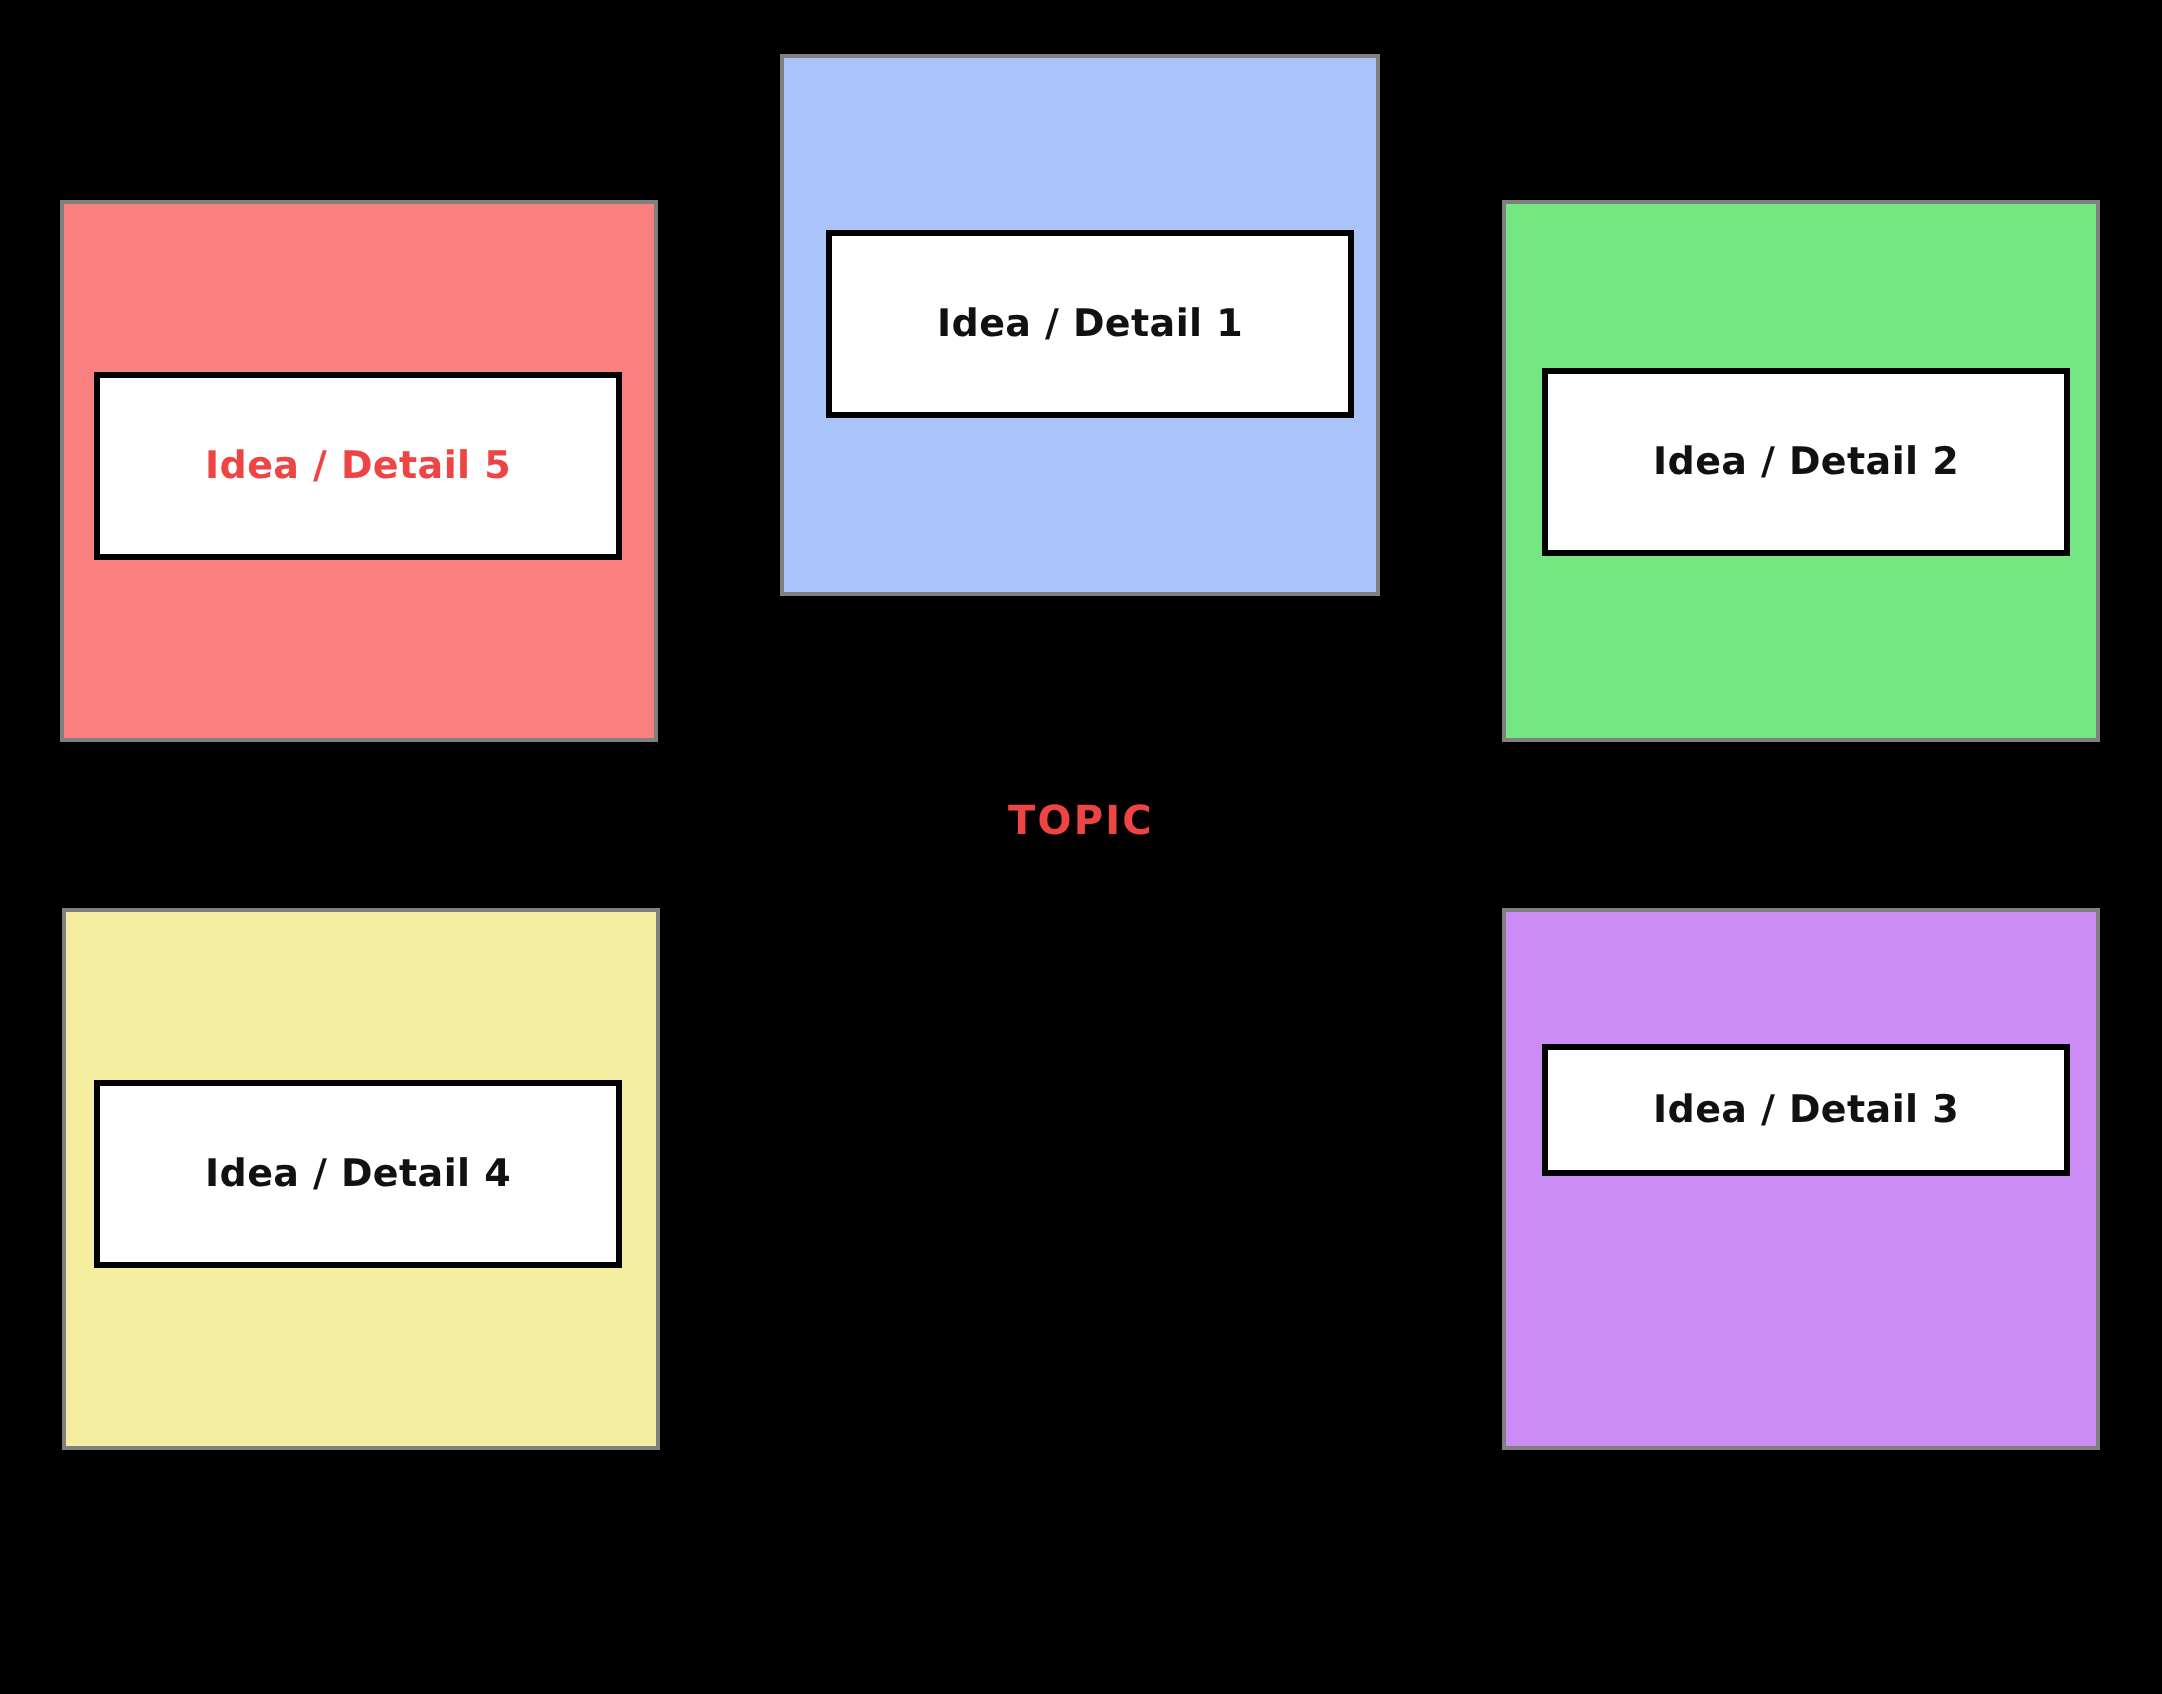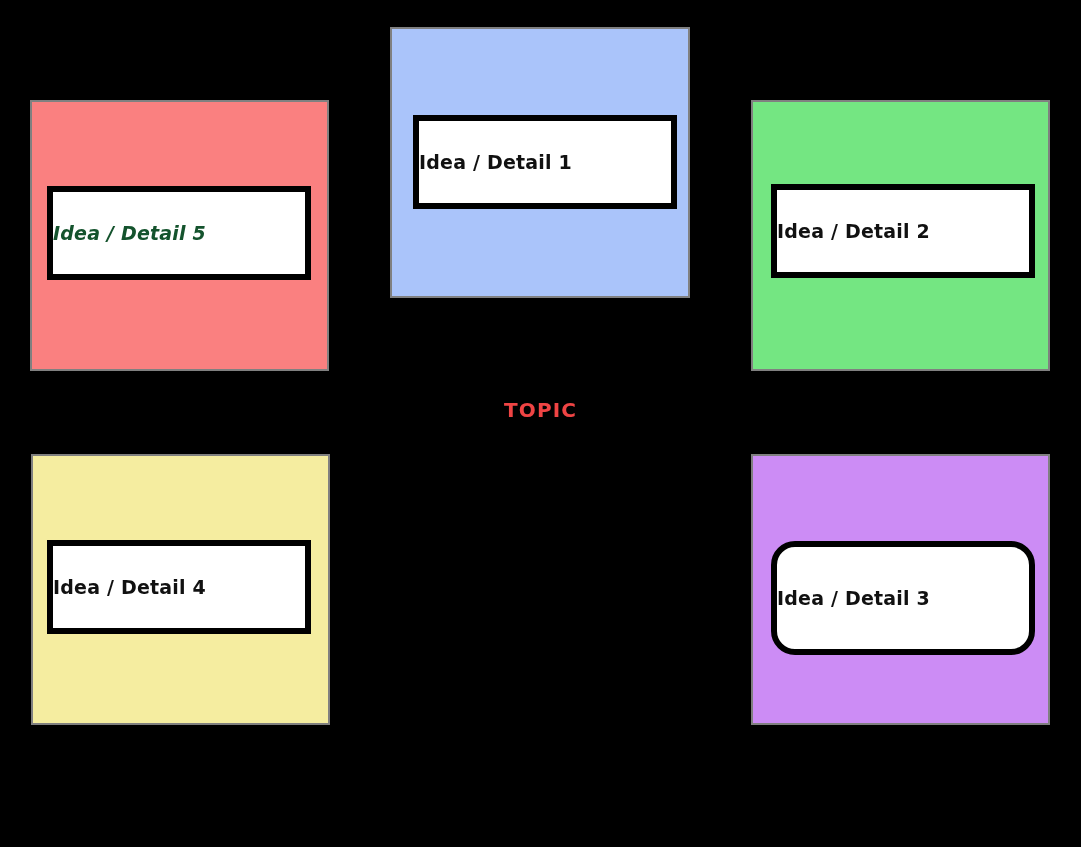--- a/index.html
+++ b/index.html
@@ -31,24 +31,24 @@
     display: flex;
     align-items: center;
     justify-content: center;
   }
 
   
   .inner-box {
     position: absolute;
     box-sizing: border-box;
     background: #ffffff;
-    border: 6px solid #14b8a6;
+    border: 3px solid #14b8a6;
     display: flex;
     align-items: center;
-    justify-content: flex-start;
+    justify-content: center;
   }
 
   .inner-label {
     color: #111111;
     font-size: 19px;
     font-weight: bold;
     letter-spacing: 0.2px;
     white-space: nowrap;
     font-family: "DejaVu Sans", "Liberation Sans", sans-serif;
   }
@@ -69,21 +69,21 @@
 
   
   
   #card-1      { left: 390px; top: 27px;  width: 300px; height: 271px; }
   #inner-1     { left: 413px; top: 115px; width: 264px; height: 94px;  }
   
   #card-2      { left: 751px; top: 100px; width: 299px; height: 271px; }
   #inner-2     { left: 771px; top: 184px; width: 264px; height: 94px;  }
   
   #card-3      { left: 751px; top: 454px; width: 299px; height: 271px; }
-  #inner-3     { left: 771px; top: 541px; width: 264px; height: 114px; border-radius: 24px;  }
+  #inner-3     { left: 771px; top: 522px; width: 264px; height: 66px;  }
   
   #card-4      { left: 31px;  top: 454px; width: 299px; height: 271px; }
   #inner-4     { left: 47px;  top: 540px; width: 264px; height: 94px;  }
   
   #card-5      { left: 30px;  top: 100px; width: 299px; height: 271px; }
   #inner-5     { left: 47px;  top: 186px; width: 264px; height: 94px;  }
 </style>
 </head>
 <body>
 
@@ -104,18 +104,18 @@
     <span class="inner-label" style="color: rgb(17, 17, 17);">Idea / Detail 3</span>
   </div>
 
   <div class="card" id="card-4" style="background-color: rgb(245, 237, 160); border-color: rgb(128, 128, 128);"></div>
   <div class="inner-box" id="inner-4" style="border-color: rgb(0, 0, 0); background-color: rgb(255, 255, 255);">
     <span class="inner-label" style="color: rgb(17, 17, 17);">Idea / Detail 4</span>
   </div>
 
   <div class="card" id="card-5" style="background-color: rgb(250, 128, 128); border-color: rgb(128, 128, 128);"></div>
   <div class="inner-box" id="inner-5" style="border-color: rgb(0, 0, 0); background-color: rgb(255, 255, 255);">
-    <span class="inner-label" style="color: #14532d; font-style: italic;">Idea / Detail 5</span>
+    <span class="inner-label" style="color: #ef4444;">Idea / Detail 5</span>
   </div>
 
   <div id="topic-label" style="color: #ef4444;">TOPIC</div>
 
 </div>
 
 </body></html>

